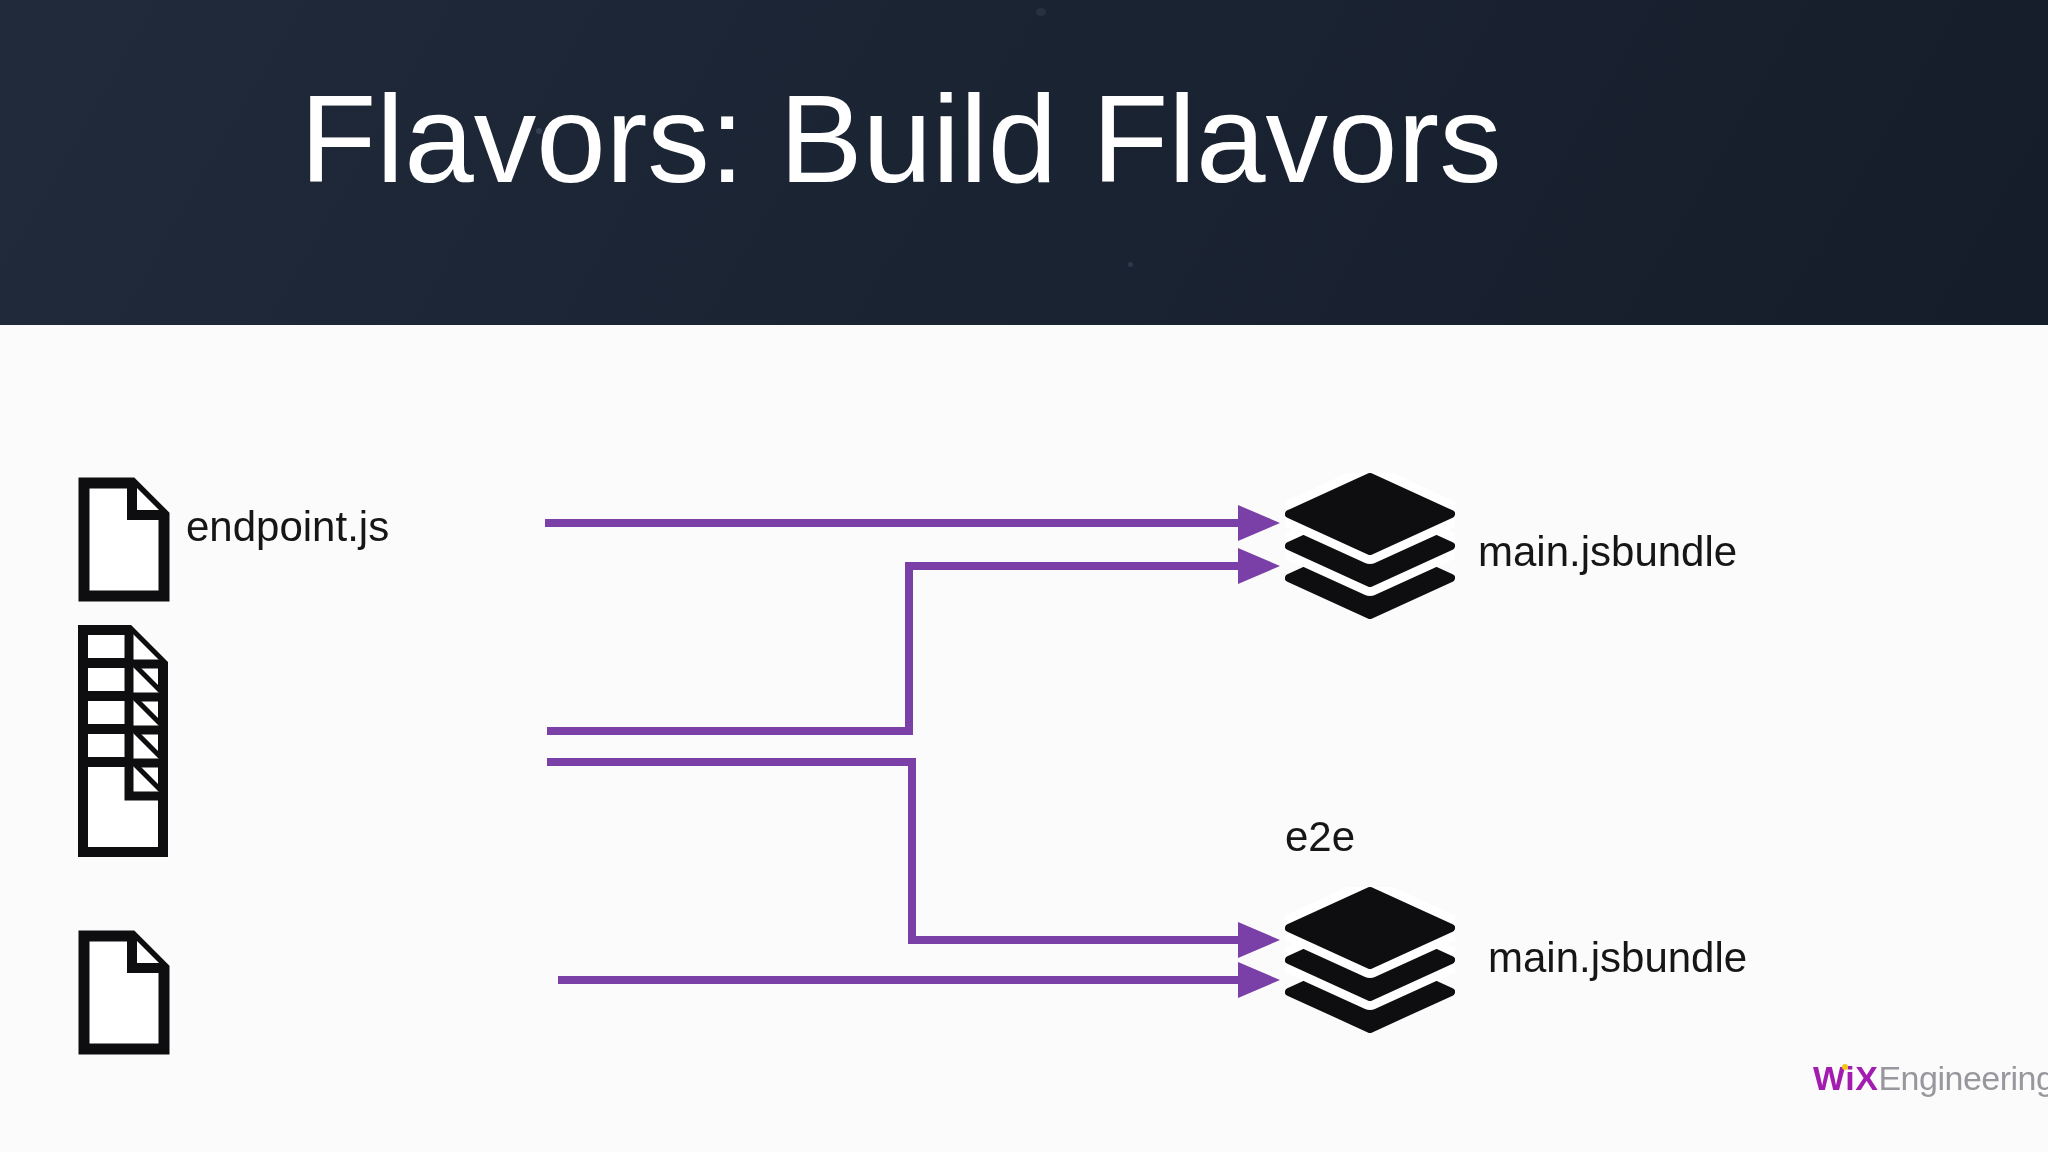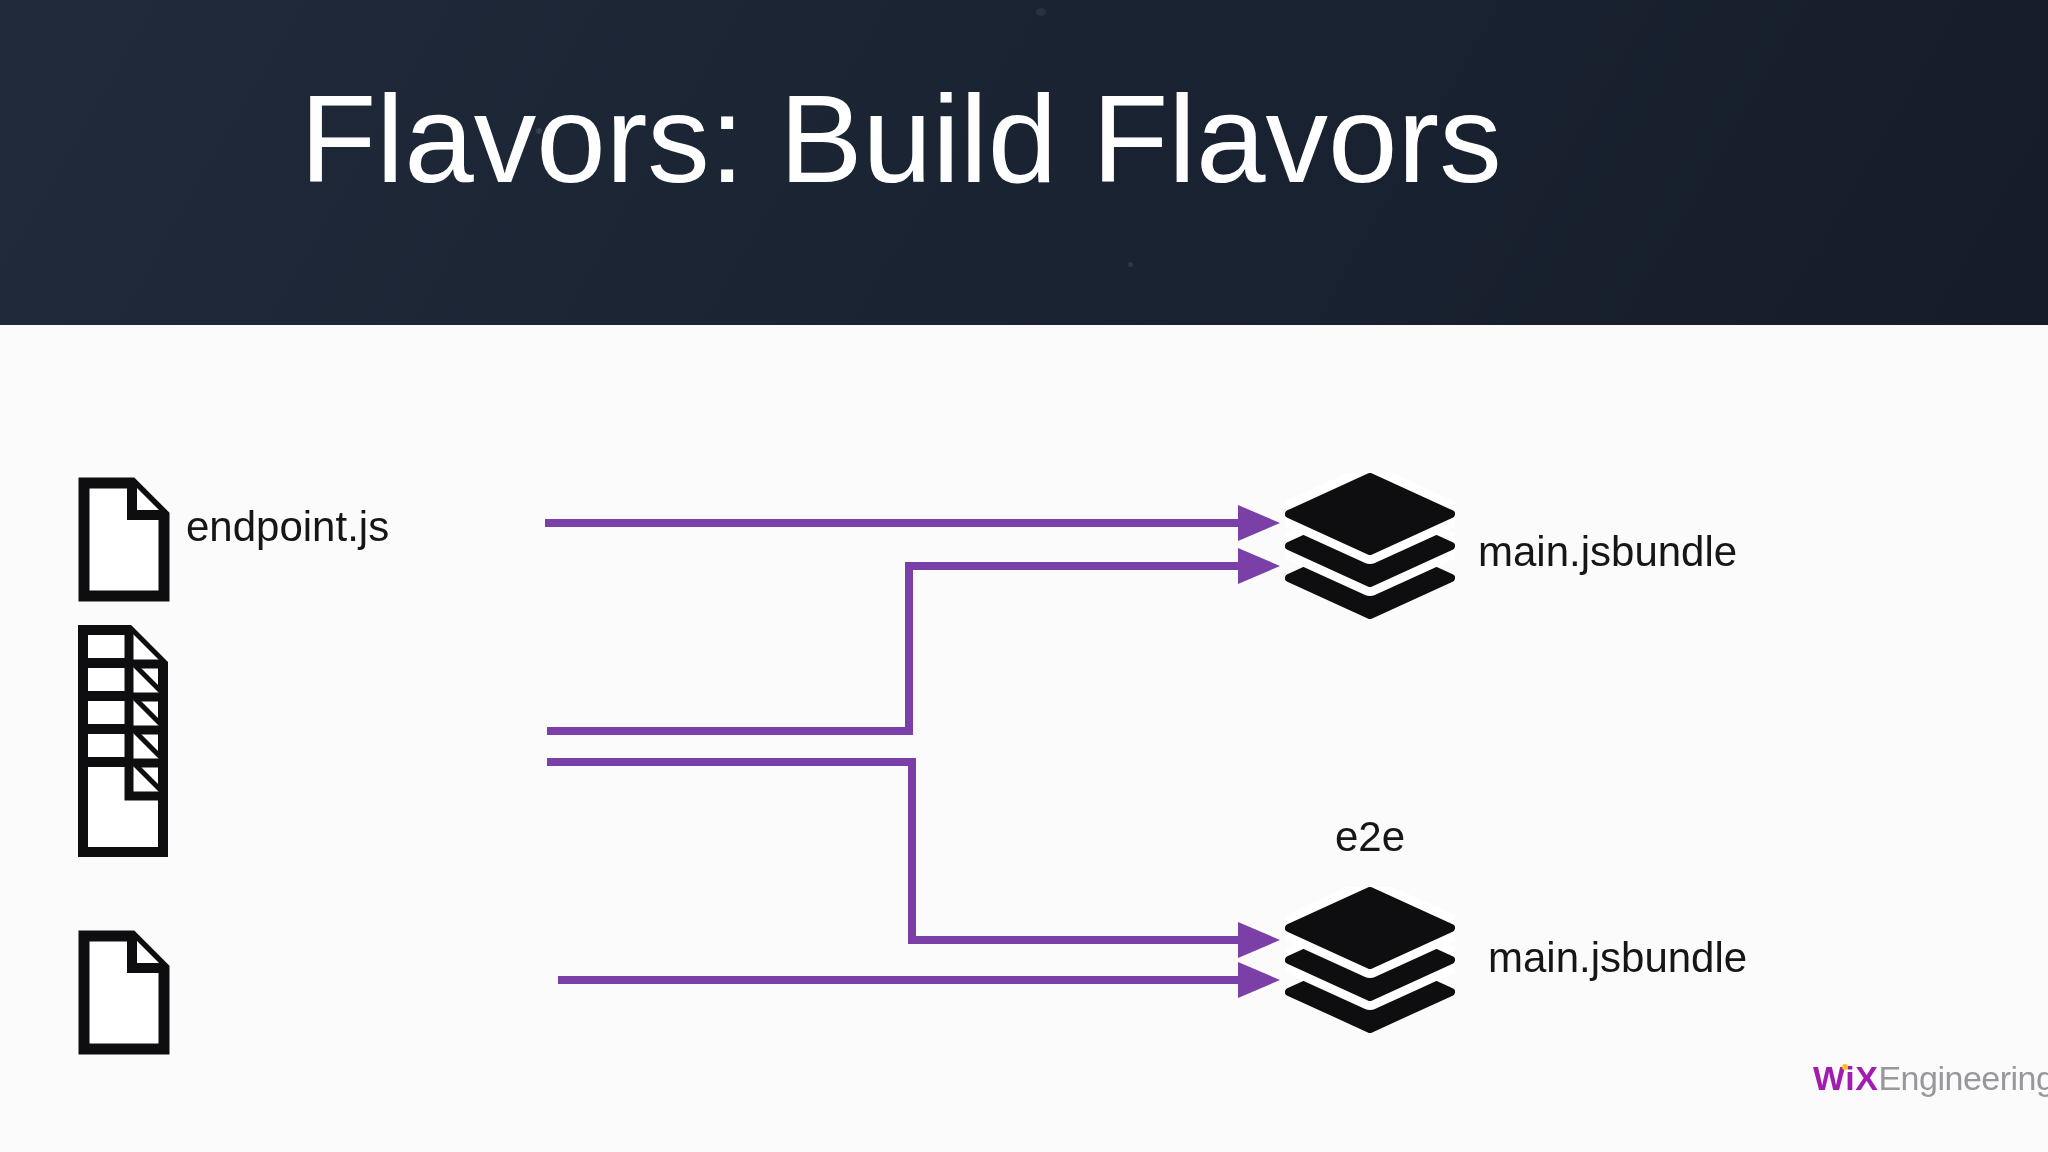--- a/index.html
+++ b/index.html
@@ -29,21 +29,21 @@
     white-space:nowrap;
   }
   .icon-file-1{left:73px;top:474px;width:100px;height:131px;}
   .label-file-1{left:186px;top:496px;}
   .icon-file-2{left:73px;top:622px;width:100px;height:238px;}
   .label-file-2{left:186px;top:714px;}
   .icon-file-3{left:73px;top:927px;width:100px;height:131px;}
   .label-file-3{left:186px;top:946px;}
   .icon-bundle-1{left:1285px;top:473px;width:170px;height:146px;}
   .label-bundle-1{left:1478px;top:521px;}
-  .tag-bundle-2{left:1285px;top:806px;width:170px;text-align:center;}
+  .tag-bundle-2{left:1285px;top:806px;width:170px;}
   .icon-bundle-2{left:1285px;top:887px;width:170px;height:146px;}
   .label-bundle-2{left:1488px;top:927px;}
   .icon-svg{width:100%;height:100%;display:block;}
   
   .edges{position:absolute;left:0;top:0;width:2048px;height:1152px;pointer-events:none;}
   
   .brand{
     position:absolute;left:1813px;top:1060px;white-space:nowrap;
     font-size:34px;line-height:36px;letter-spacing:-0.5px;
   }

